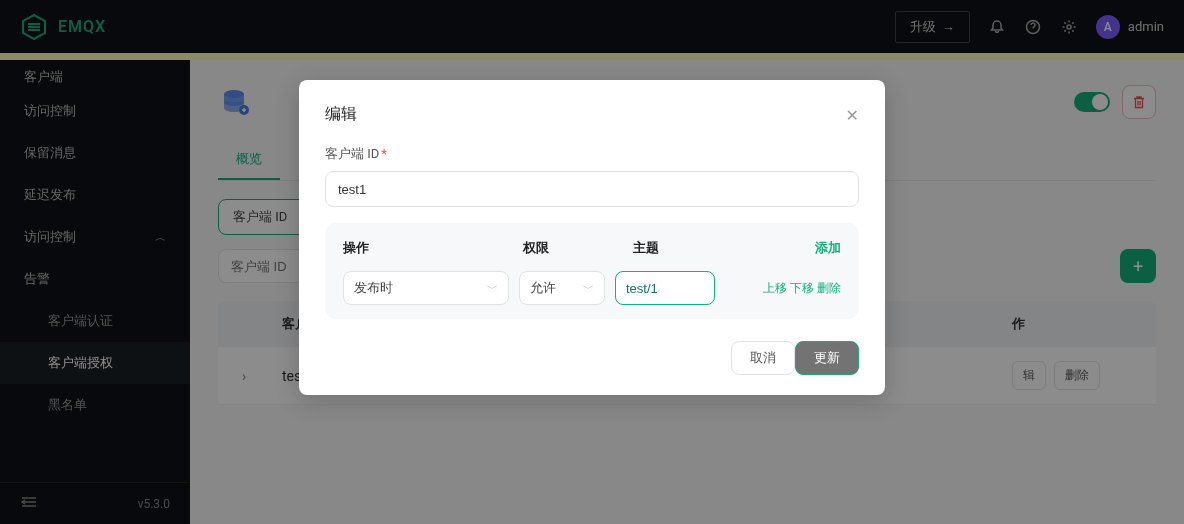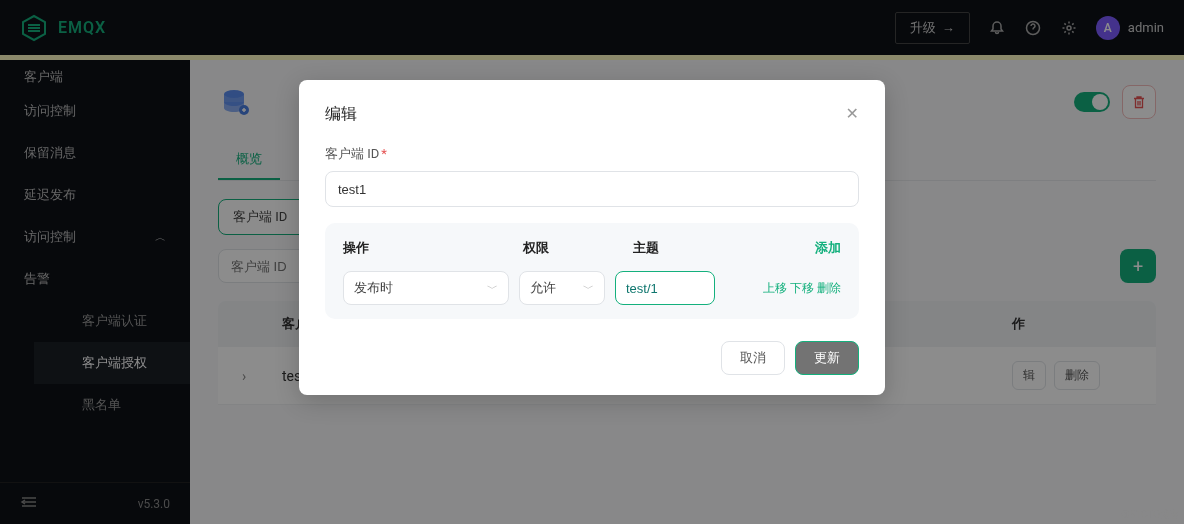--- a/index.html
+++ b/index.html
@@ -12,21 +12,21 @@
       position: relative;
       font-size: 14px;
       color: #333;
     }
     .topbar {
       height: 60px;
       background: #0d1117;
       display: flex;
       align-items: center;
       padding: 16px 20px;
-      border-bottom: 5px solid #fef9c3;
+      border-bottom: 7px solid #fef9c3;
     }
     .logo-area { display: flex; align-items: center; gap: 10px; }
     .logo-hex {
       width: 28px; height: 28px;
       display: flex; align-items: center; justify-content: center;
     }
     .brand { color: #14b07d; font-weight: 600; letter-spacing: 1px; font-size: 16px; }
     .topbar-right { margin-left: auto; display: flex; align-items: center; gap: 18px; }
     .upgrade-btn {
       border: 1px solid #444; color: #ccc; background: transparent;
@@ -44,21 +44,21 @@
     .layout { display: flex; height: calc(100% - 60px); }
     .sidebar {
       width: 190px; background: #0d1117; color: #ccc;
       display: flex; flex-direction: column;
       padding-top: 4px;
     }
     .side-item {
       padding: 12px 24px; font-size: 13px; color: #bbb; cursor: pointer;
       display: flex; align-items: center; justify-content: space-between;
     }
-    .side-item.sub { padding-left: 48px; color: #999; margin-left: 34px; }
+    .side-item.sub { padding-left: 48px; color: #999; }
     .side-item.active { background: #1a1f26; color: #fff; border-left: 0; }
     .sidebar-footer {
       margin-top: auto; padding: 12px 20px; display: flex;
       align-items: center; justify-content: space-between;
       border-top: 1px solid #222; color: #888; font-size: 12px;
     }
 
     .main {
       flex: 1; background: #f7f8fa; position: relative;
       padding: 24px 28px;
@@ -138,21 +138,21 @@
       position: absolute; inset: 0; background: rgba(0,0,0,0.45);
       display: flex; align-items: flex-start; justify-content: center;
       padding-top: 80px;
     }
     .modal {
       width: 586px; background: #fff; border-radius: 8px;
       padding: 24px 26px 20px;
       box-shadow: 0 6px 24px rgba(0,0,0,0.2);
     }
     .modal-head {
-      display: flex; align-items: flex-start; justify-content: space-between;
+      display: flex; align-items: flex-end; justify-content: space-between;
       margin-bottom: 20px;
     }
     .modal-title { font-size: 16px; font-weight: 500; color: #222; }
     .modal-close { color: #999; cursor: pointer; font-size: 16px; }
     .form-label { font-size: 13px; color: #555; margin-bottom: 8px; }
     .req { color: #e55353; margin-left: 2px; }
     .text-input {
       width: 100%; height: 36px; border: 1px solid #e0e3e7; border-radius: 8px;
       padding: 0 12px; font-size: 13px; color: #333;
     }
@@ -181,21 +181,21 @@
       height: 34px; border: 1px solid #14b07d; border-radius: 8px;
       background: #fff; padding: 0 10px; font-size: 13px; color: #0f766e;
       width: 100px;
     }
     .row-actions {
       display: flex; flex-direction: column; align-items: flex-end; margin-left: auto;
       font-size: 12px; color: #14b07d; line-height: 1.5;
     }
     .row-actions span { cursor: pointer; }
     .modal-foot {
-      display: flex; justify-content: flex-end; gap: 10px; margin-top: 22px;
+      display: flex; justify-content: flex-end; margin-top: 22px;
     }
     .btn {
       height: 34px; padding: 0 18px; border-radius: 8px; font-size: 13px;
       cursor: pointer; display: flex; align-items: center;
     }
     .btn-cancel { background: #fff; border: 1px solid #e0e3e7; color: #555; }
     .btn-primary { background: #737373; border: 1px solid #14b07d; color: #fff; }
 
     .watermark { position: absolute; right: 4px; bottom: 2px; color: #888; font-size: 10px; opacity: 0.5; }
   </style>

